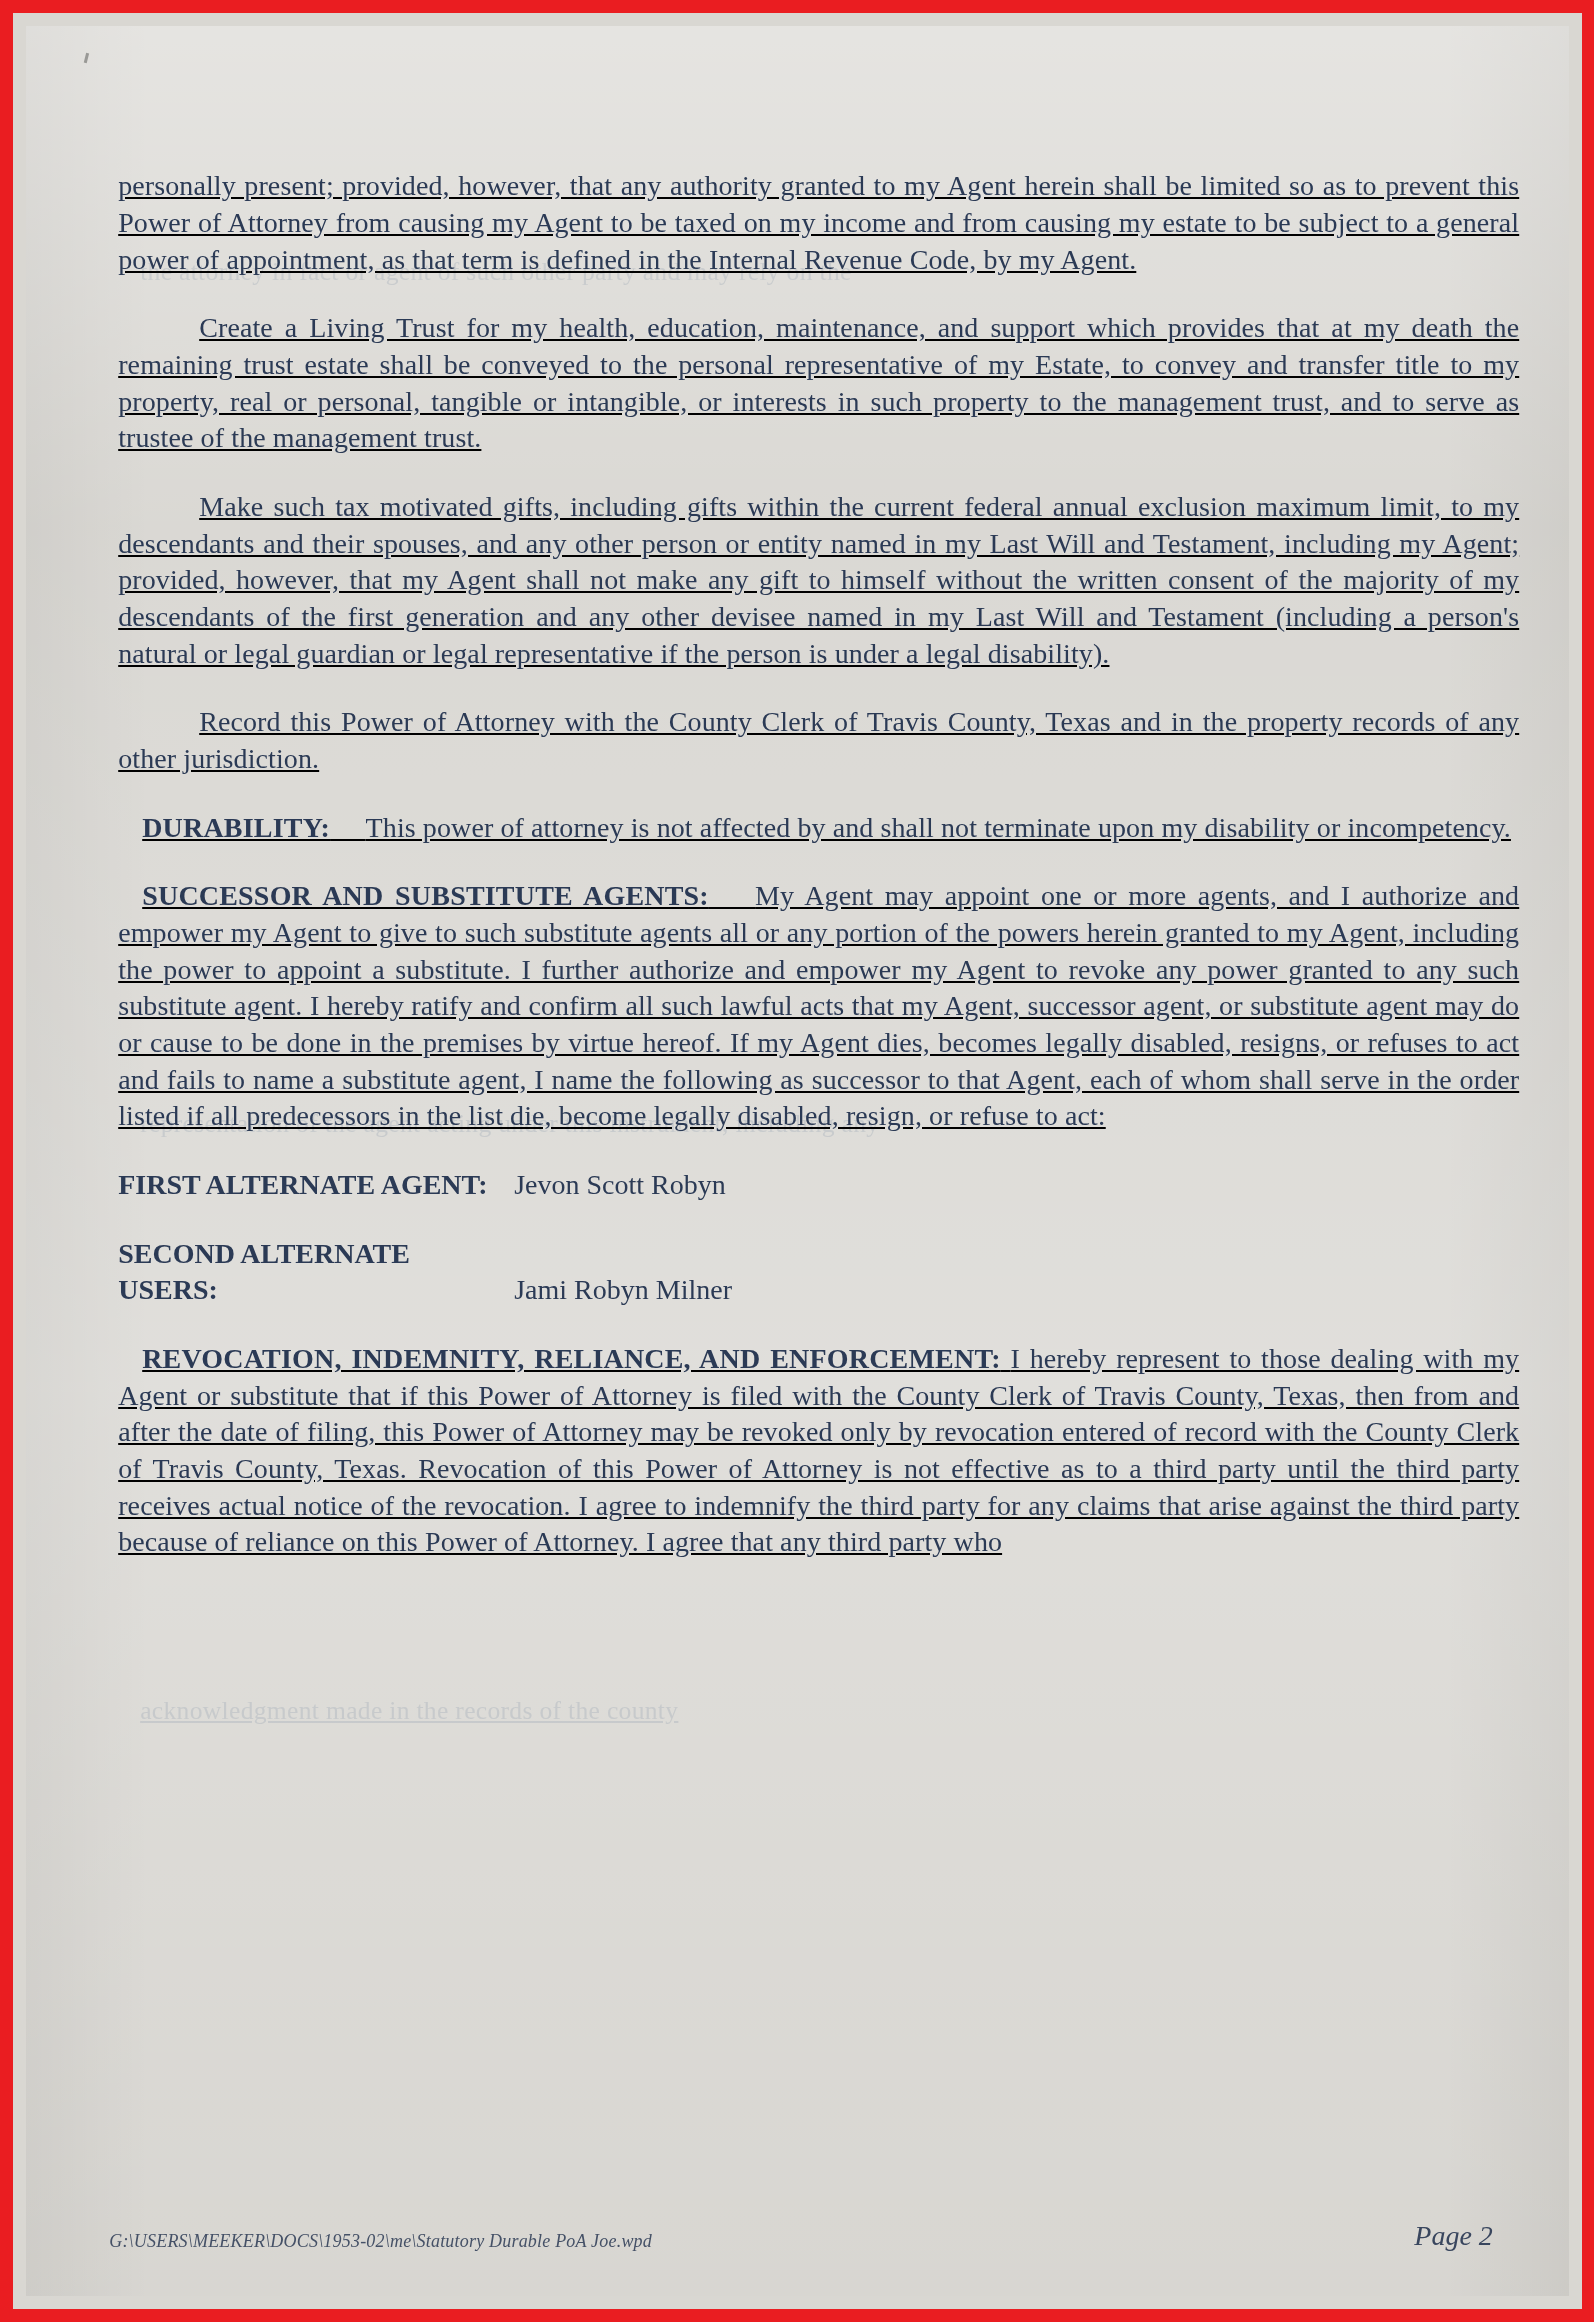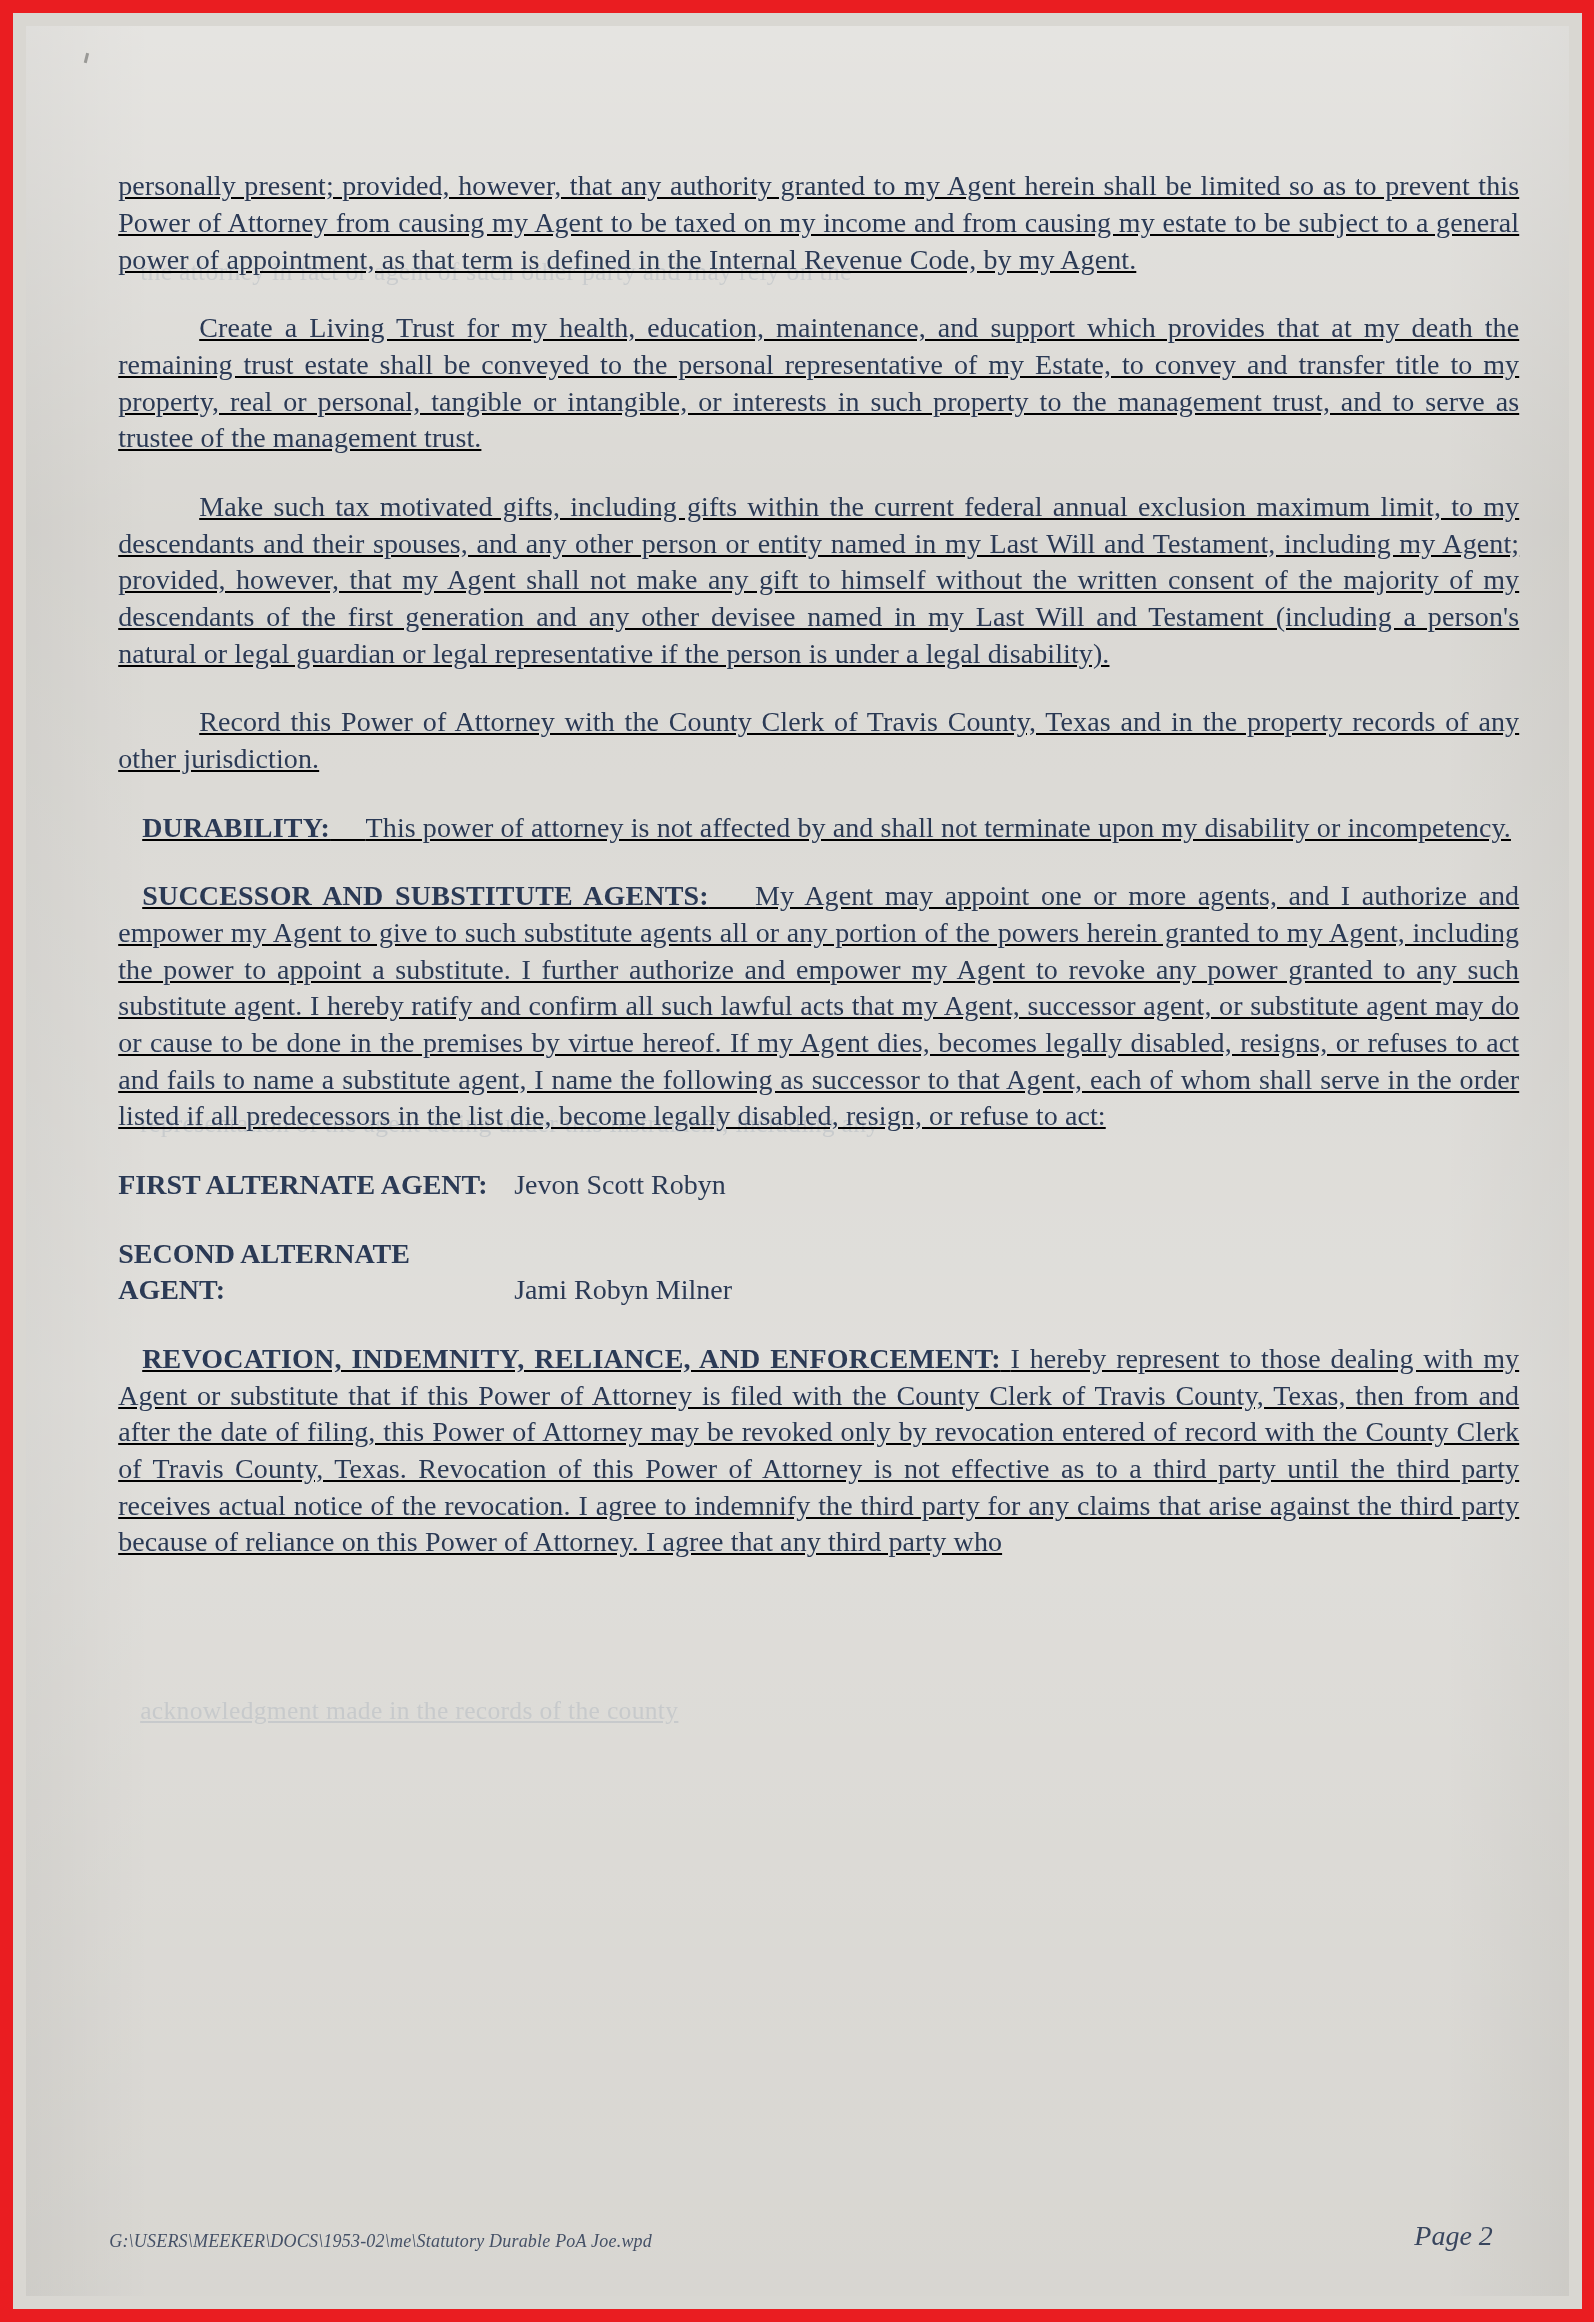--- a/index.html
+++ b/index.html
@@ -147,21 +147,21 @@
 
       <p class="para"><span class="lead">DURABILITY:</span>&nbsp;&nbsp;&nbsp;&nbsp;&nbsp;<span>This power of attorney is not affected by and shall not terminate upon my disability or incompetency.</span></p>
 
       <p class="para"><span class="lead">SUCCESSOR AND SUBSTITUTE AGENTS:</span>&nbsp;&nbsp;&nbsp;&nbsp;<span>My Agent may appoint one or more agents, and I authorize and empower my Agent to give to such substitute agents all or any portion of the powers herein granted to my Agent, including the power to appoint a substitute.  I further authorize and empower my Agent to revoke any power granted to any such substitute agent.  I hereby ratify and confirm all such lawful acts that my Agent, successor agent, or substitute agent may do or cause to be done in the premises by virtue hereof.  If my Agent dies, becomes legally disabled, resigns, or refuses to act and fails to name a substitute agent, I name the following as successor to that Agent, each of whom shall serve in the order listed if all predecessors in the list die, become legally disabled, resign, or refuse to act:</span></p>
 
       <div class="alt-row">
         <span class="alt-label">FIRST ALTERNATE AGENT:</span><span class="alt-value">Jevon Scott Robyn</span>
       </div>
 
       <div class="alt-row">
-        <span class="alt-label">SECOND ALTERNATE AGENT:</span><span class="alt-value">Jami Robyn Milner</span>
+        <span class="alt-label">SECOND ALTERNATE USERS:</span><span class="alt-value">Jami Robyn Milner</span>
       </div>
 
       <p class="para"><span class="lead">REVOCATION, INDEMNITY, RELIANCE, AND ENFORCEMENT:</span> <span>I hereby represent to those dealing with my Agent or substitute that if this Power of Attorney is filed with the County Clerk of Travis County, Texas, then from and after the date of filing, this Power of Attorney may be revoked only by revocation entered of record with the County Clerk of Travis County, Texas. Revocation of this Power of Attorney is not effective as to a third party until the third party receives actual notice of the revocation.  I agree to indemnify the third party for any claims that arise against the third party because of reliance on this Power of Attorney.  I agree that any third party who</span></p>
 
     </div>
 
     <div class="footer">
       <div class="footer-path">G:\USERS\MEEKER\DOCS\1953-02\me\Statutory Durable PoA Joe.wpd</div>
       <div class="footer-page">Page 2</div>
     </div>

